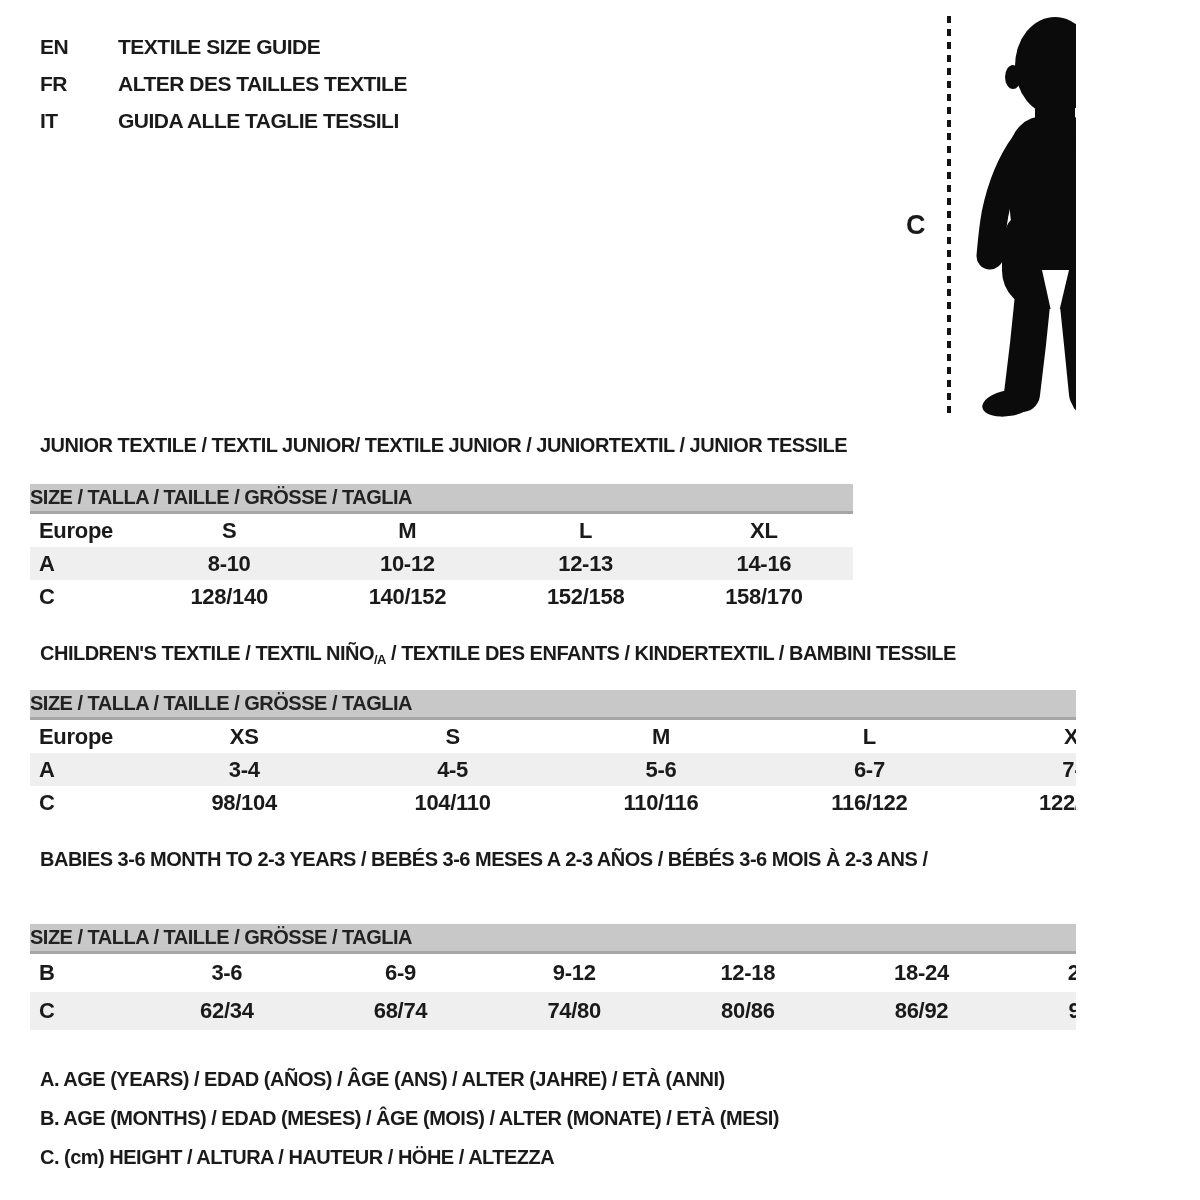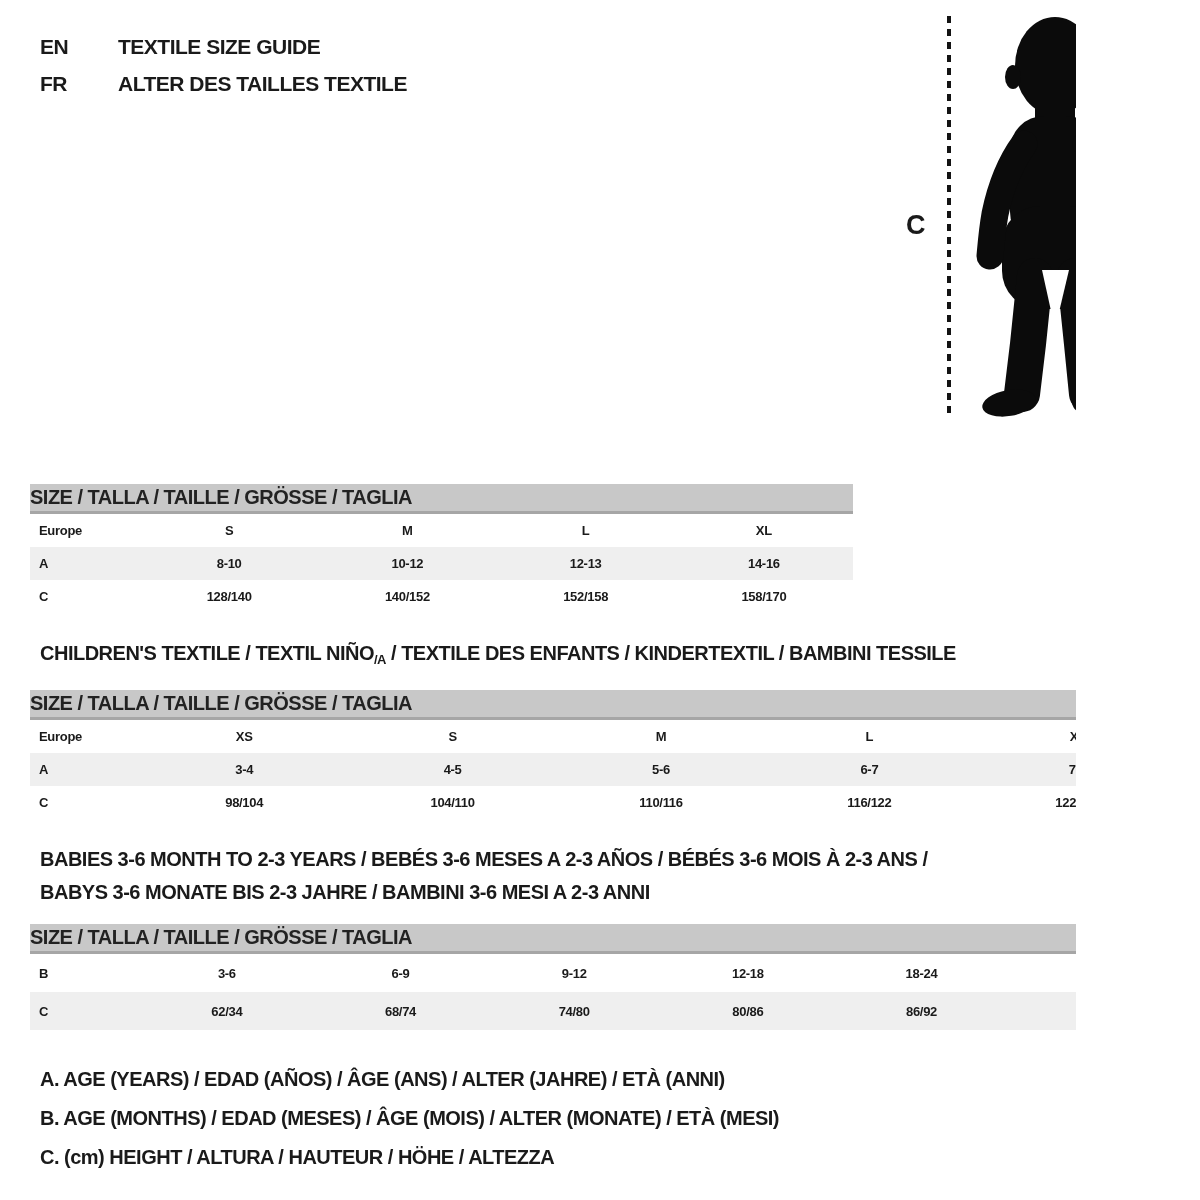--- a/index.html
+++ b/index.html
@@ -24,21 +24,21 @@
   
   .sec-title { position:absolute; left:40px; font-size:20px; letter-spacing:-0.5px; white-space:nowrap; }
   .sub { font-size:13px; vertical-align:-4px; }
   
   .size-table { position:absolute; left:30px; }
   .tbl-bar {
     height:27px; background:#c8c8c8; border-bottom:3px solid #a6a6a6;
     display:flex; align-items:center; 
     font-size:20px; letter-spacing:-0.5px; color:#222;
   }
-  .tbl-row { display:grid; align-items:center; font-size:13px; letter-spacing:-0.3px; }
+  .tbl-row { display:grid; align-items:center; font-size:22px; letter-spacing:-0.3px; }
   .tbl-row.h33 { height:33px; }
   .tbl-row.h38 { height:38px; }
   .tbl-row.shaded { background:#efefef; }
   .cell-label { padding-left:9px; text-align:left; }
   .cell-val { text-align:center; }
   .cols4 { grid-template-columns:110px repeat(4,1fr); width:823px; }
   .cols5 { grid-template-columns:110px repeat(5,1fr); width:1152px; }
   .cols6 { grid-template-columns:110px repeat(6,1fr); width:1152px; }
   .w823 { width:823px; }
   .w1152 { width:1152px; }
@@ -53,40 +53,45 @@
 
   <div class="langs">
     <div class="lang-row">
       <span class="lang-code">EN</span>
       <span class="lang-label">TEXTILE SIZE GUIDE</span>
     </div>
     <div class="lang-row">
       <span class="lang-code">FR</span>
       <span class="lang-label">ALTER DES TAILLES TEXTILE</span>
     </div>
+    <div class="lang-row">
+      <span class="lang-code">IT</span>
+      <span class="lang-label">GUIDA ALLE TAGLIE TESSILI</span>
+    </div>
   </div>
 
   <div class="measure-line"></div>
   <div class="measure-label">C</div>
   <svg class="silhouette" width="182" height="406" viewBox="0 0 182 406" fill="#0b0b0b">
     <ellipse cx="93" cy="52" rx="40" ry="49"></ellipse>
     <ellipse cx="51" cy="63" rx="8" ry="12"></ellipse>
     <ellipse cx="135" cy="63" rx="8" ry="12"></ellipse>
     <rect x="73" y="85" width="40" height="30"></rect>
     <rect x="48" y="102" width="90" height="130" rx="34"></rect>
     <rect x="40" y="192" width="106" height="103" rx="38"></rect>
     <path d="M62 130 C46 152 38 176 33 200 C30 217 29 231 28 242" fill="none" stroke="#0b0b0b" stroke-width="27" stroke-linecap="round"></path>
     <path d="M124 130 C140 148 147 167 146 186 C145 201 138 210 127 214" fill="none" stroke="#0b0b0b" stroke-width="27" stroke-linecap="round"></path>
     <path d="M73 262 L66 330 L60 380" fill="none" stroke="#0b0b0b" stroke-width="36" stroke-linecap="round" stroke-linejoin="round"></path>
     <path d="M113 262 L120 330 L125 380" fill="none" stroke="#0b0b0b" stroke-width="36" stroke-linecap="round" stroke-linejoin="round"></path>
     <ellipse cx="47" cy="389" rx="27" ry="13" transform="rotate(-10 47 389)"></ellipse>
     <ellipse cx="137" cy="392" rx="27" ry="13" transform="rotate(8 137 392)"></ellipse>
     <path d="M93 315 L80 256 L107 256 Z" fill="#ffffff"></path>
   </svg>
 
+  <div class="sec-title" style="top:434px;">JUNIOR TEXTILE / TEXTIL JUNIOR/ TEXTILE JUNIOR / JUNIORTEXTIL / JUNIOR TESSILE</div>
   <div class="size-table w823" style="top:484px;">
     <div class="tbl-bar w823">SIZE / TALLA / TAILLE / GRÖSSE / TAGLIA</div>
     <div class="tbl-row h33 cols4">
       <span class="cell-label">Europe</span>
       <span class="cell-val">S</span>
       <span class="cell-val">M</span>
       <span class="cell-val">L</span>
       <span class="cell-val">XL</span>
     </div>
     <div class="tbl-row h33 cols4 shaded">
@@ -130,21 +135,20 @@
       <span class="cell-label">C</span>
       <span class="cell-val">98/104</span>
       <span class="cell-val">104/110</span>
       <span class="cell-val">110/116</span>
       <span class="cell-val">116/122</span>
       <span class="cell-val">122/128</span>
     </div>
   </div>
 
   <div class="sec-title" style="top:848px;">BABIES 3-6 MONTH TO 2-3 YEARS / BEBÉS 3-6 MESES A 2-3 AÑOS / BÉBÉS 3-6 MOIS À 2-3 ANS /</div>
-  <div class="sec-title" style="top:881px;">BABYS 3-6 MONATE BIS 2-3 JAHRE / BAMBINI 3-6 MESI A 2-3 ANNI</div>
   <div class="size-table w1152" style="top:924px;">
     <div class="tbl-bar w1152">SIZE / TALLA / TAILLE / GRÖSSE / TAGLIA</div>
     <div class="tbl-row h38 cols6">
       <span class="cell-label">B</span>
       <span class="cell-val">3-6</span>
       <span class="cell-val">6-9</span>
       <span class="cell-val">9-12</span>
       <span class="cell-val">12-18</span>
       <span class="cell-val">18-24</span>
       <span class="cell-val">24-36</span>

